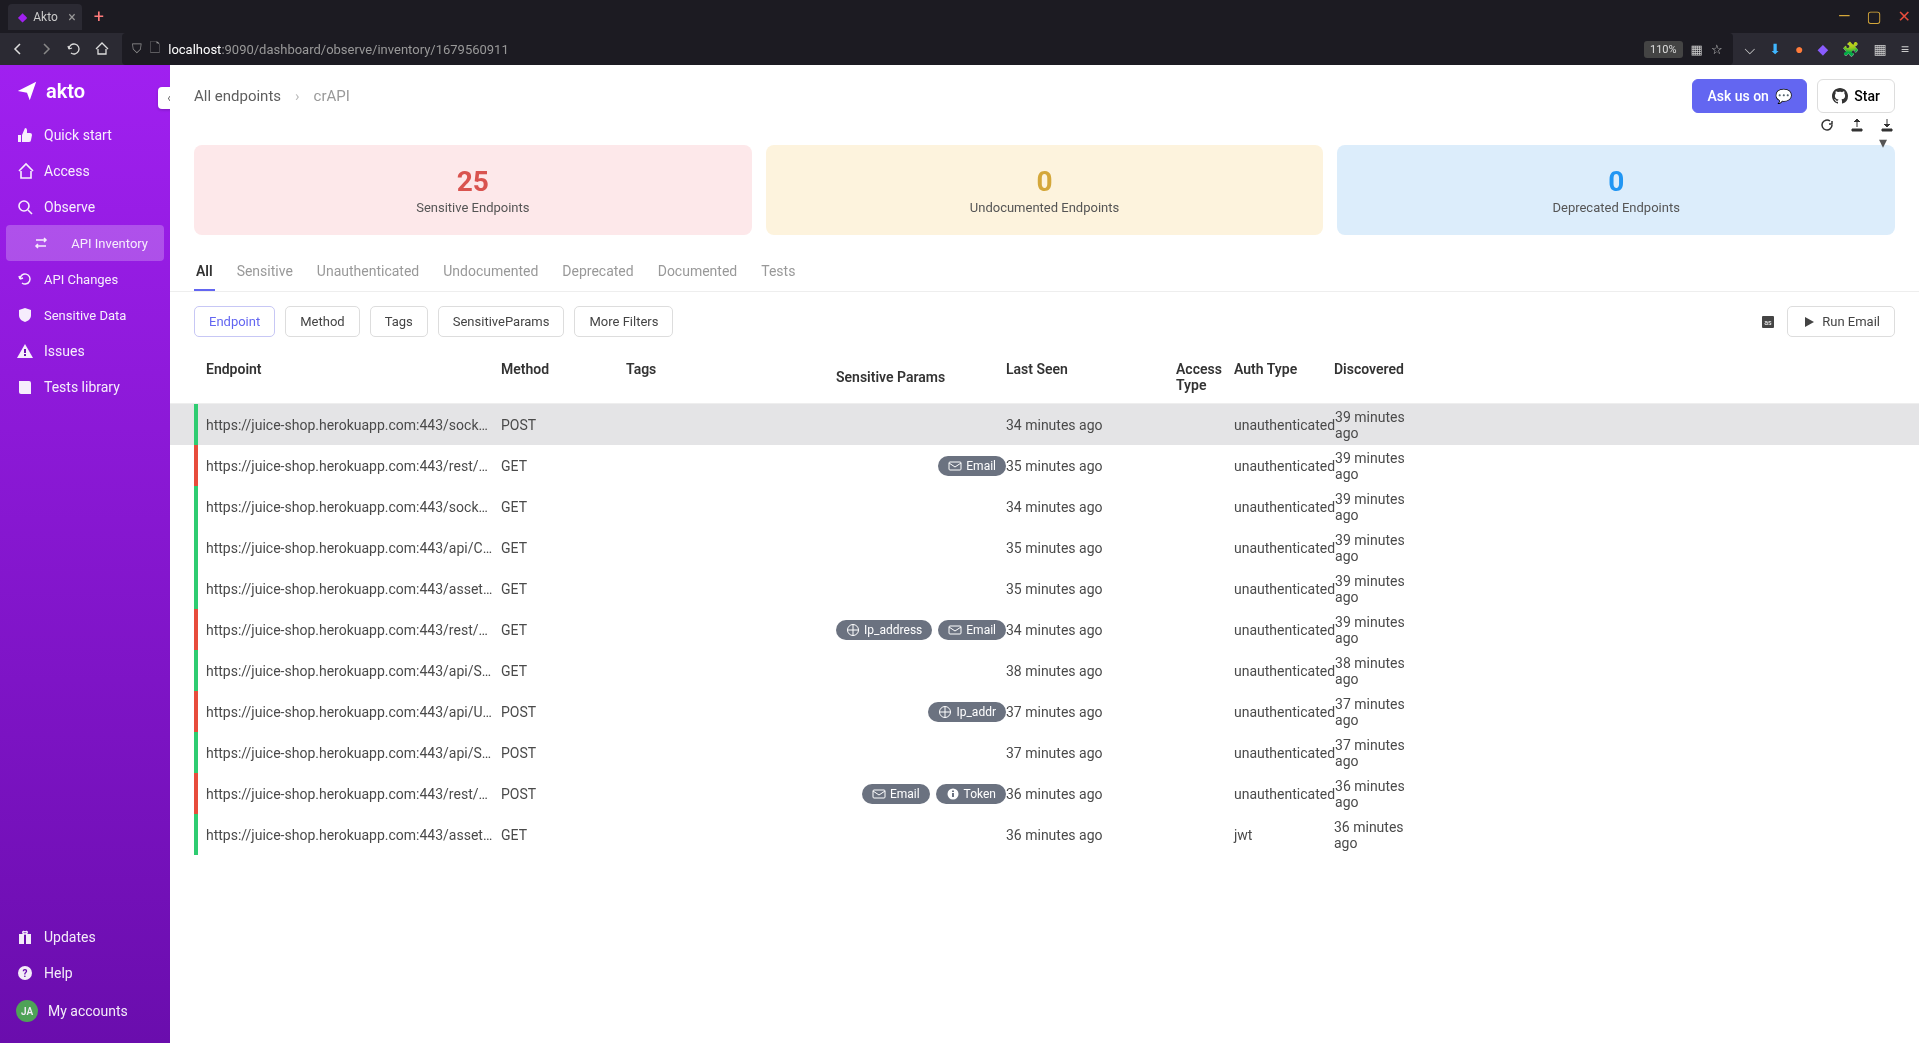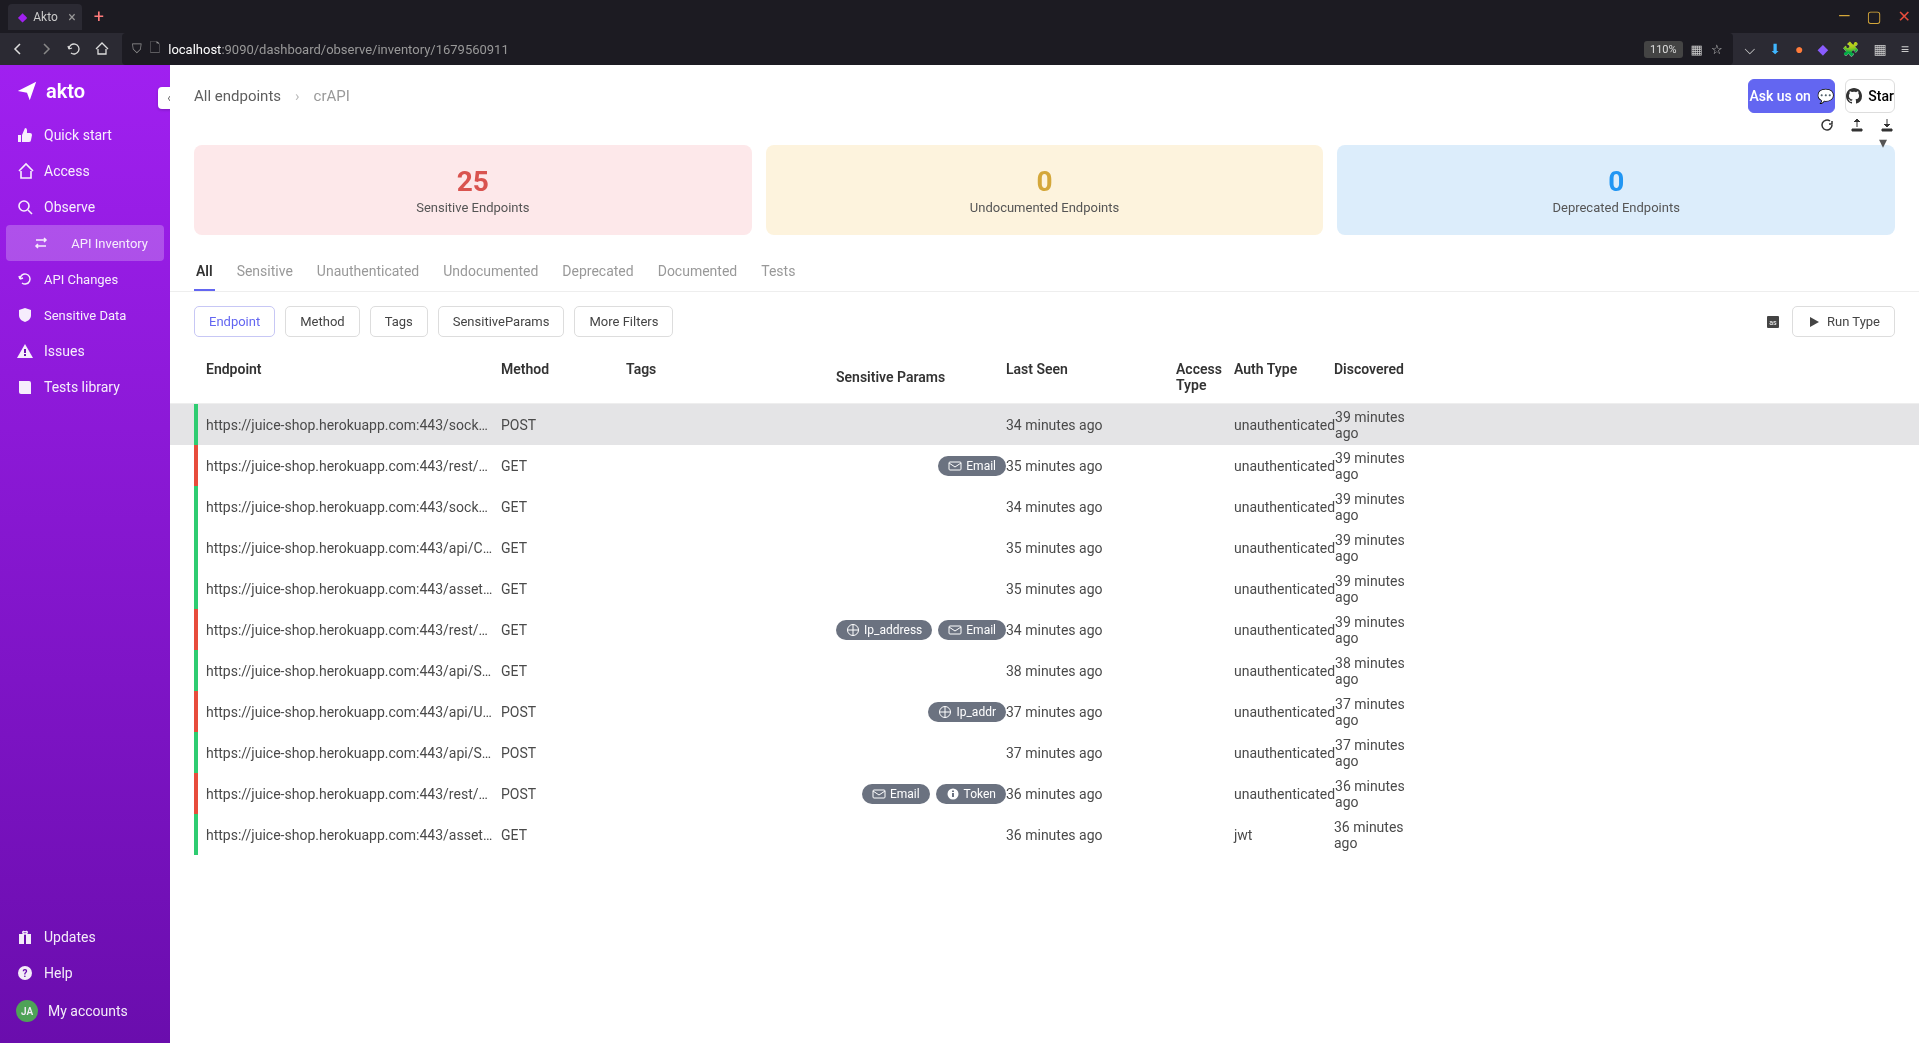--- a/index.html
+++ b/index.html
@@ -36,21 +36,21 @@
     .avatar-badge { width: 22px; height: 22px; border-radius: 50%; background: #4caf50; color: #fff; font-size: 10px; display: flex; align-items: center; justify-content: center; font-weight:600; }
     .collapse-btn { position: absolute; top: 22px; right: -10px; width: 22px; height: 22px; background: #fff; border-radius: 4px; box-shadow: 0 1px 3px rgba(0,0,0,0.2); display: flex; align-items: center; justify-content: center; color: #666; cursor: pointer; font-size: 12px; }
     
     .main { flex: 1; background: #fff; overflow-y: auto; position: relative; }
     
     .topbar { display: flex; align-items: center; padding: 14px 24px; }
     .breadcrumb { display: flex; align-items: center; gap: 14px; color: #5e5e5e; font-size: 15px; }
     .breadcrumb .sep { color: #bbb; }
     .breadcrumb .current { color: #999; }
     .topbar-actions { margin-left: auto; display: flex; gap: 10px; align-items: center; }
-    .btn { padding: 8px 0; border-radius: 6px; font-size: 14px; font-weight: 500; cursor: pointer; border: 1px solid #ddd; background: #fff; display: flex; align-items: flex-end; gap: 6px; }
+    .btn { padding: 8px 14px; border-radius: 6px; font-size: 14px; font-weight: 500; cursor: pointer; border: 1px solid #ddd; background: #fff; display: flex; align-items: flex-end; gap: 6px; }
     .btn.primary { background: #6366f1; color: #fff; border-color: #6366f1; }
     .secondary-actions { position: absolute; right: 24px; top: 52px; display: flex; gap: 14px; color: #555; }
     .secondary-actions span { cursor: pointer; }
     
     .cards { display: flex; gap: 14px; padding: 18px 24px; }
     .card { flex: 1; padding: 20px; border-radius: 8px; text-align: center; }
     .card .num { font-size: 28px; font-weight: 700; }
     .card .lbl { font-size: 13px; margin-top: 2px; color: #555; }
     .card.pink { background: #fde8ea; }
     .card.pink .num { color: #d9534f; }
@@ -336,21 +336,21 @@
               <rect x="3" y="3" width="12" height="12" rx="1" fill="#444"></rect>
               <text x="9" y="12" text-anchor="middle" fill="#fff" font-size="7">as</text>
             </svg>
           </span>
         <div class="run-test-btn">
           <span>
               <svg width="14" height="14" viewBox="0 0 14 14">
                 <path d="M3 2 L12 7 L3 12 Z" fill="#444"></path>
               </svg>
             </span>
-          <span>Run Type</span>
+          <span>Run Email</span>
         </div>
       </div>
     </div>
 
     <div class="table">
       <div class="table-header">
         <div class="col-indicator"></div>
         <div class="col-endpoint">Endpoint</div>
         <div class="col-method">Method</div>
         <div class="col-tags">Tags</div>

